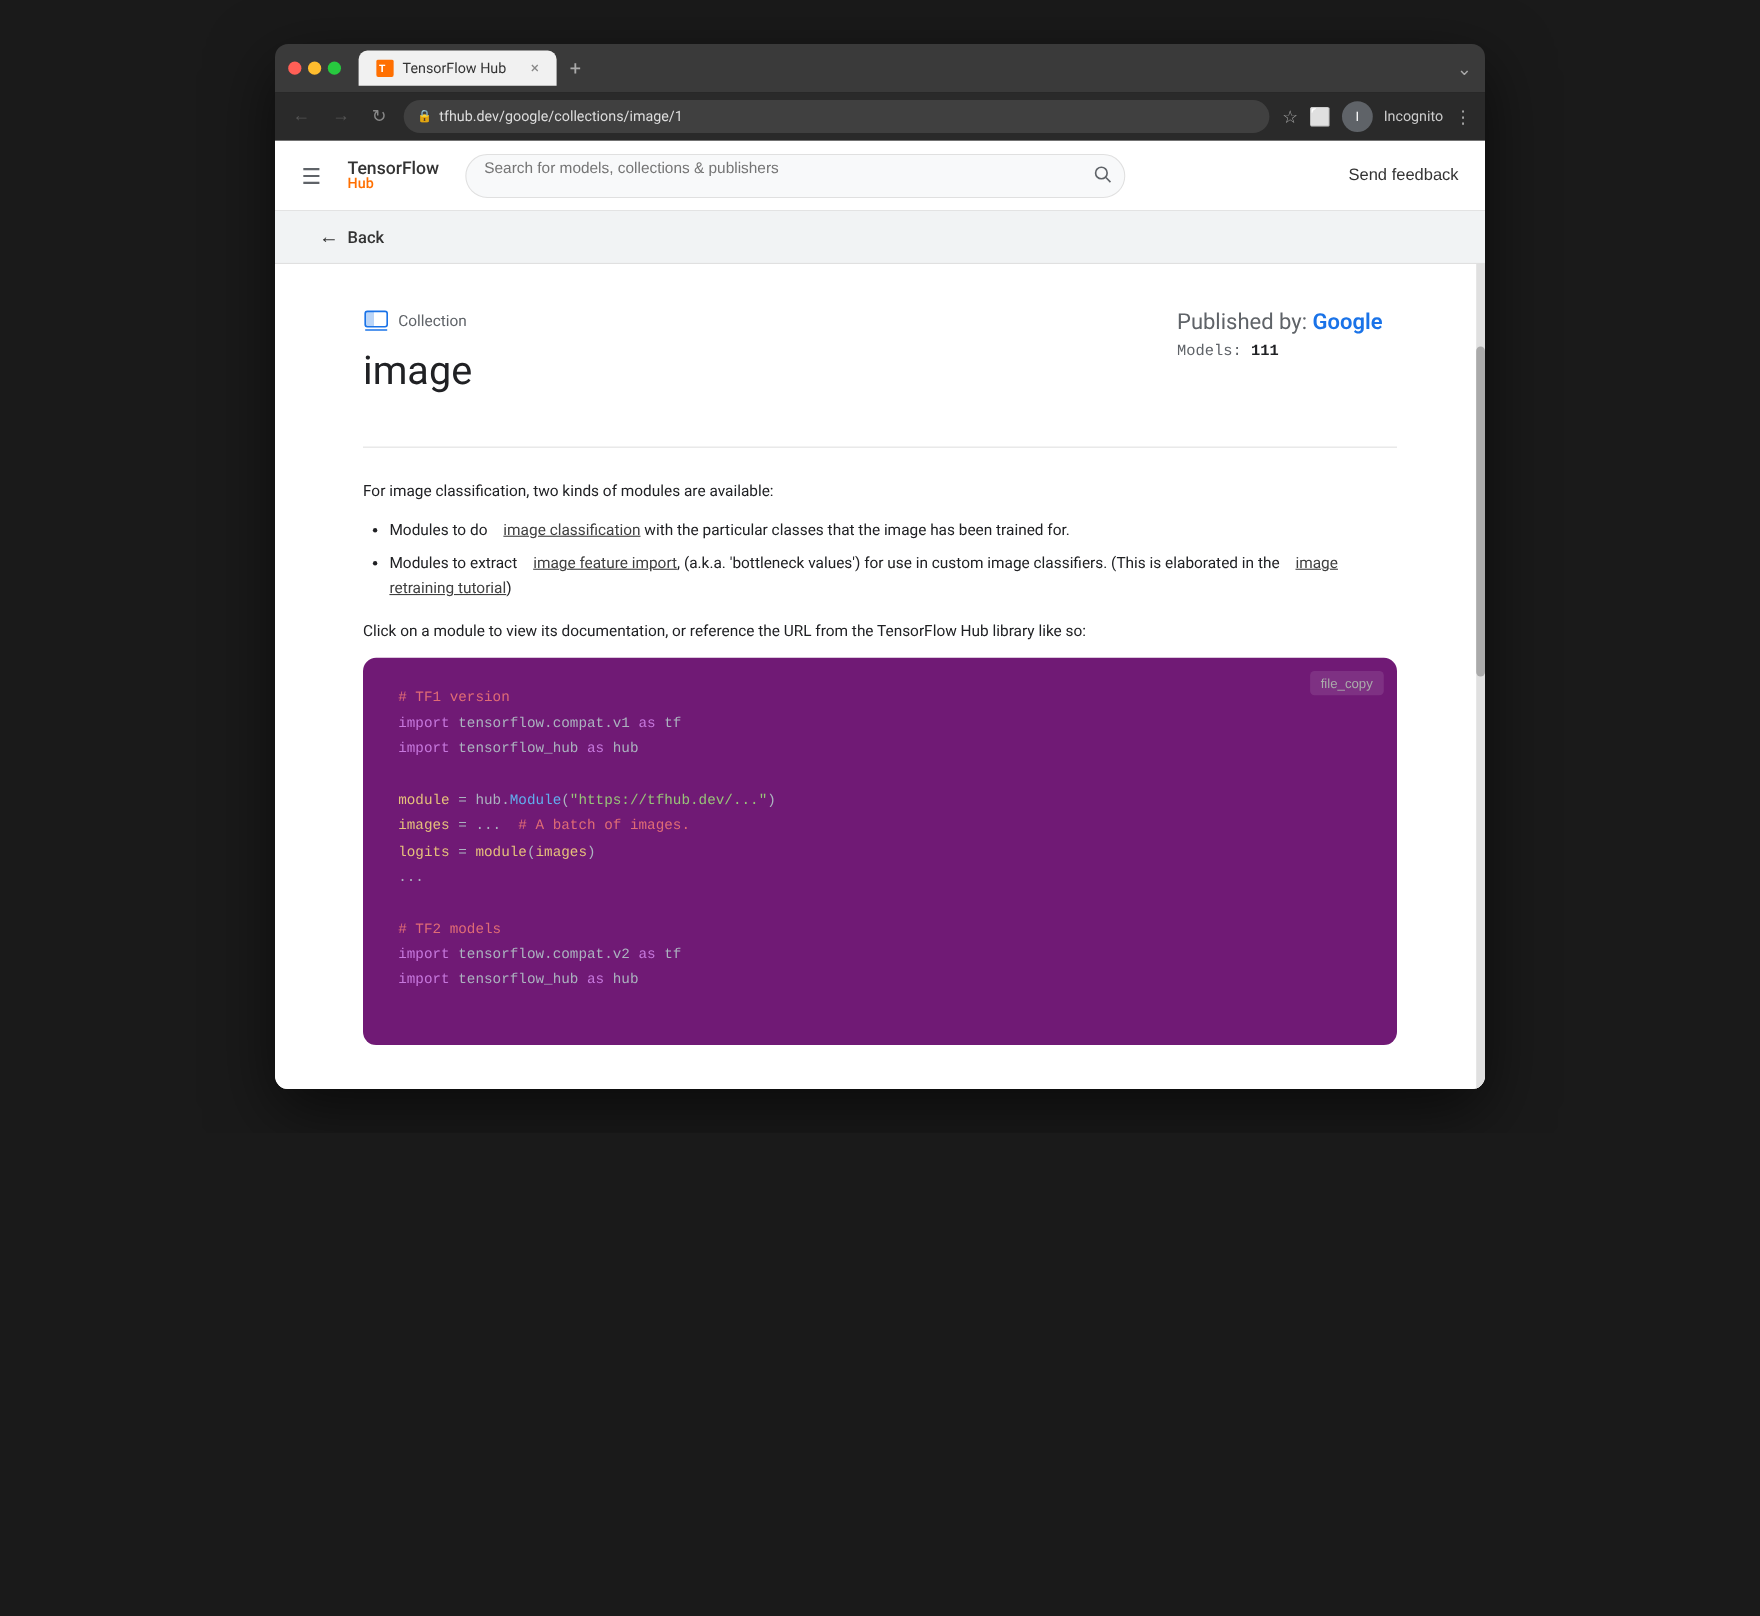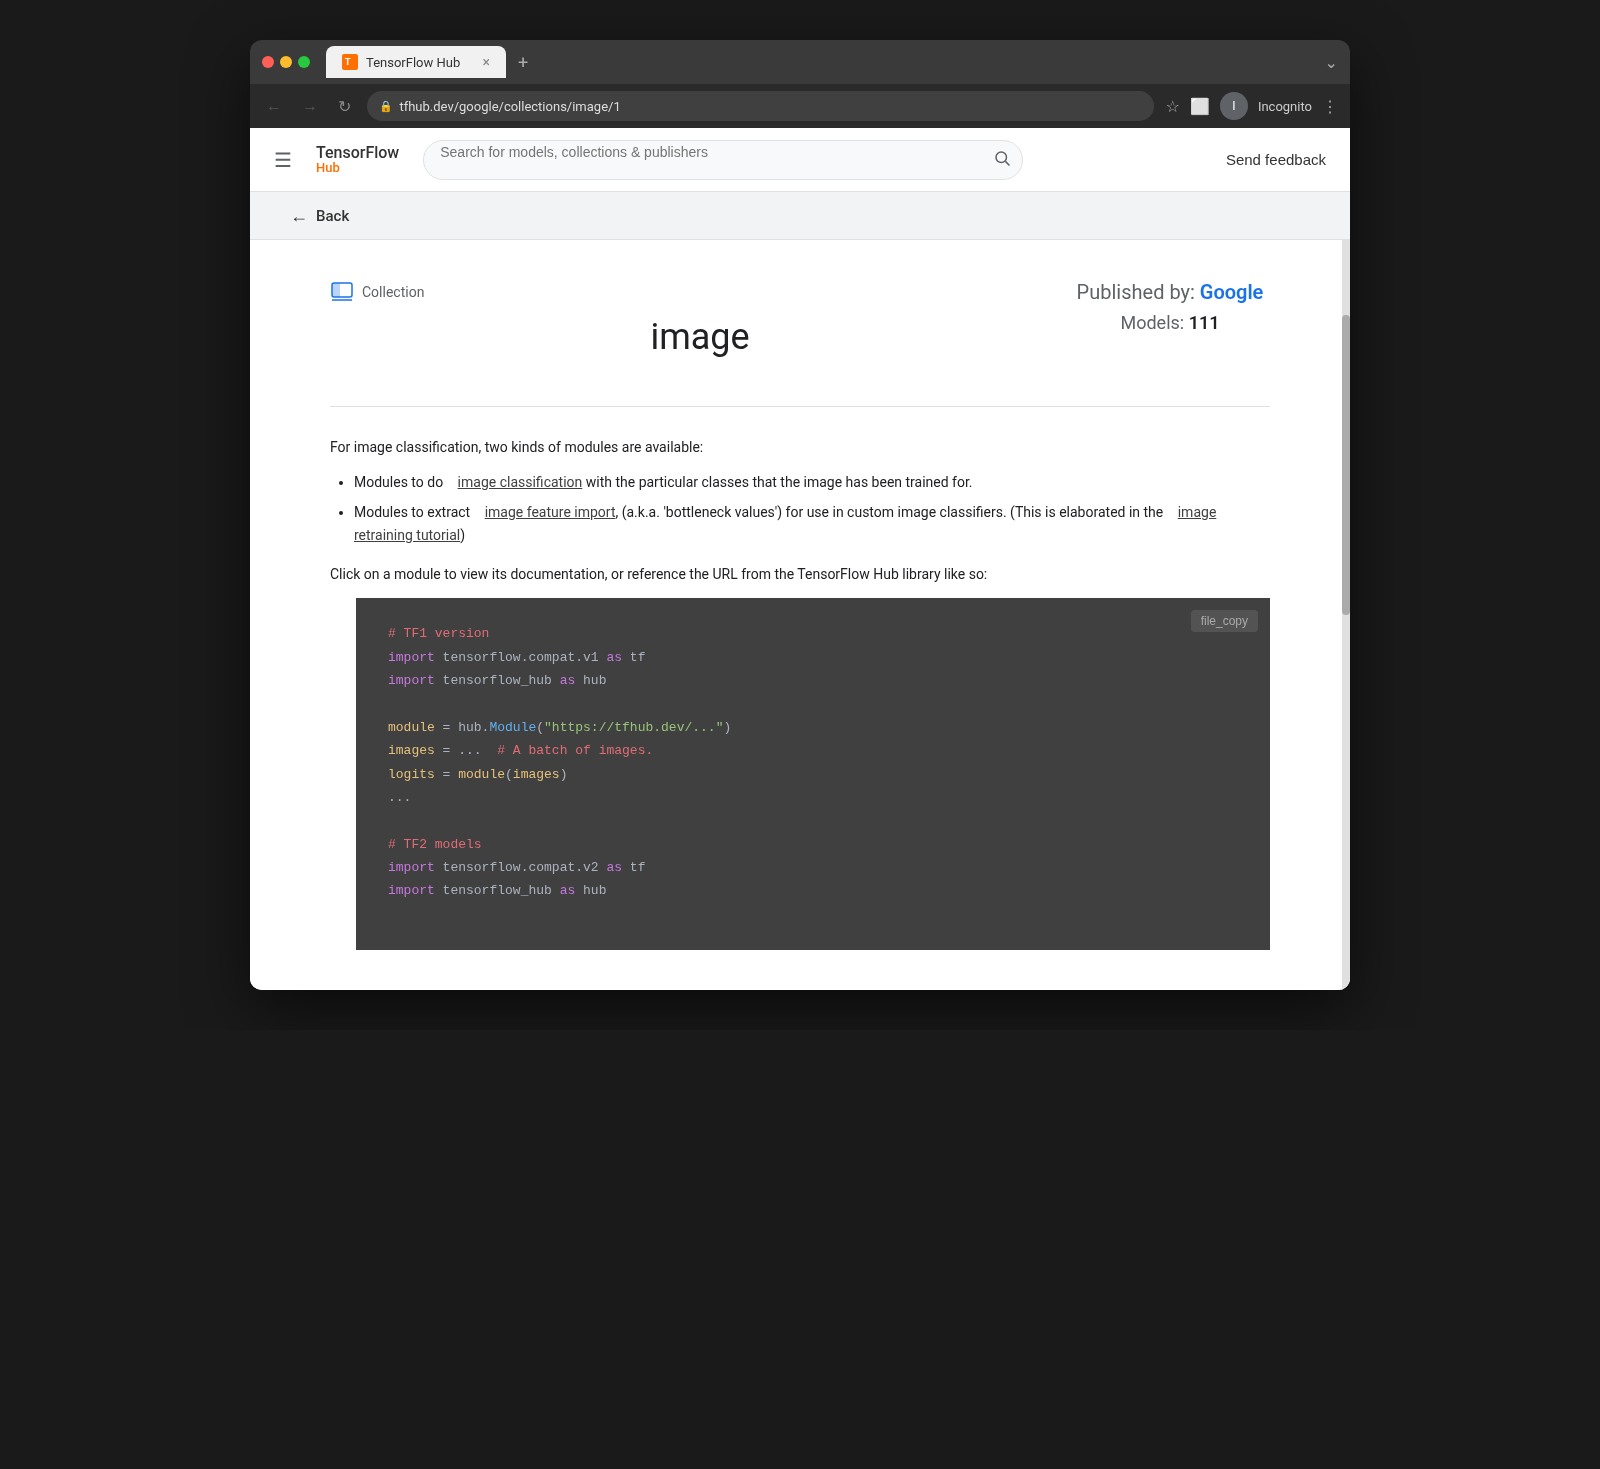--- a/index.html
+++ b/index.html
@@ -270,21 +270,20 @@
       background: white;
       padding: 40px 80px;
       max-width: 1100px;
     }
 
     .collection-header {
       display: flex;
       justify-content: space-between;
       align-items: flex-start;
       margin-bottom: 24px;
-      text-align: center;
     }
 
     .collection-left { flex: 1; }
     .collection-right { min-width: 200px; }
 
     .collection-badge {
       display: flex;
       align-items: center;
       gap: 8px;
       margin-bottom: 12px;
@@ -318,22 +317,23 @@
       margin-bottom: 8px;
     }
 
     .published-by a, .published-by strong {
       color: #1a73e8;
       font-weight: 600;
       text-decoration: none;
     }
 
     .models-count {
-      font-size: 18px;
+      font-size: 14px;
       color: #5f6368;
+      font-family: Liberation Mono, monospace;
     }
 
     .models-count strong {
       font-weight: 600;
       color: #202124;
     }
 
     .section-divider {
       border: none;
       border-top: 1px solid #e0e0e0;
@@ -373,26 +373,25 @@
     }
 
     .click-note {
       font-size: 14px;
       color: #202124;
       margin-bottom: 16px;
     }
 
     
     .code-block {
-      background: #404040;
-      border-radius: 0;
+      background: #701a75;
+      border-radius: 12px;
       padding: 24px 32px;
       position: relative;
       overflow: hidden;
-      margin-left: 26px;
     }
 
     .code-copy-btn {
       position: absolute;
       top: 12px;
       right: 12px;
       background: rgba(255,255,255,0.1);
       border: none;
       border-radius: 4px;
       padding: 4px 10px;

